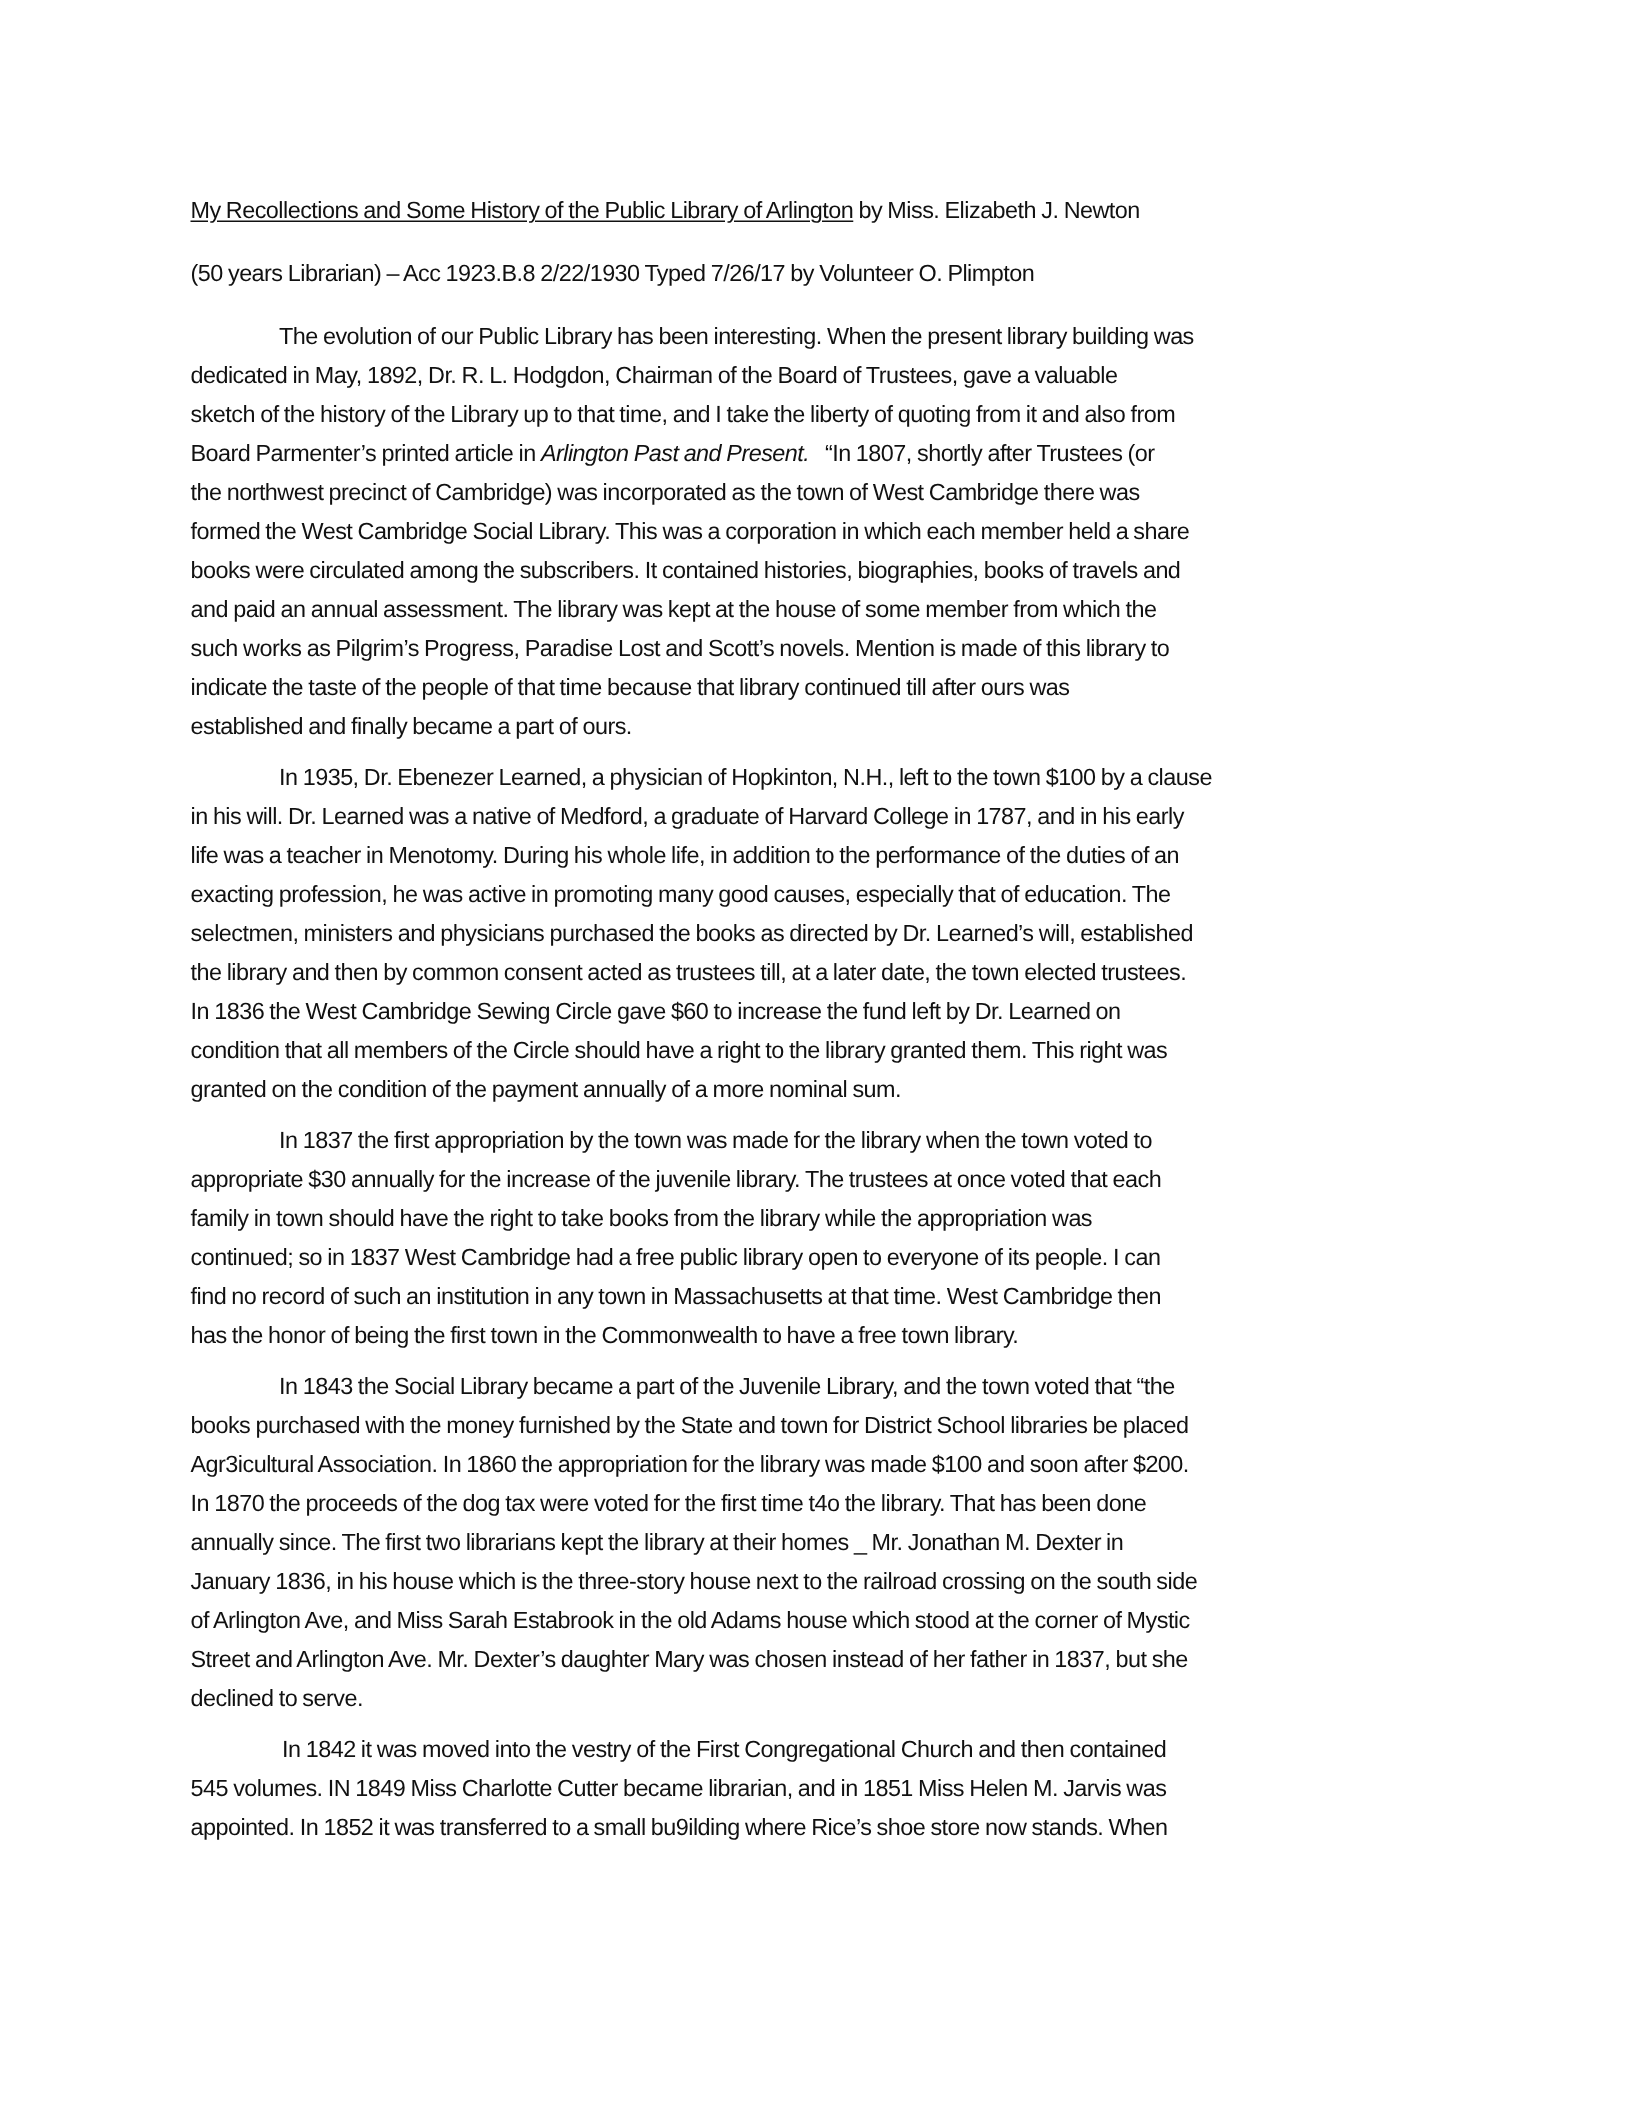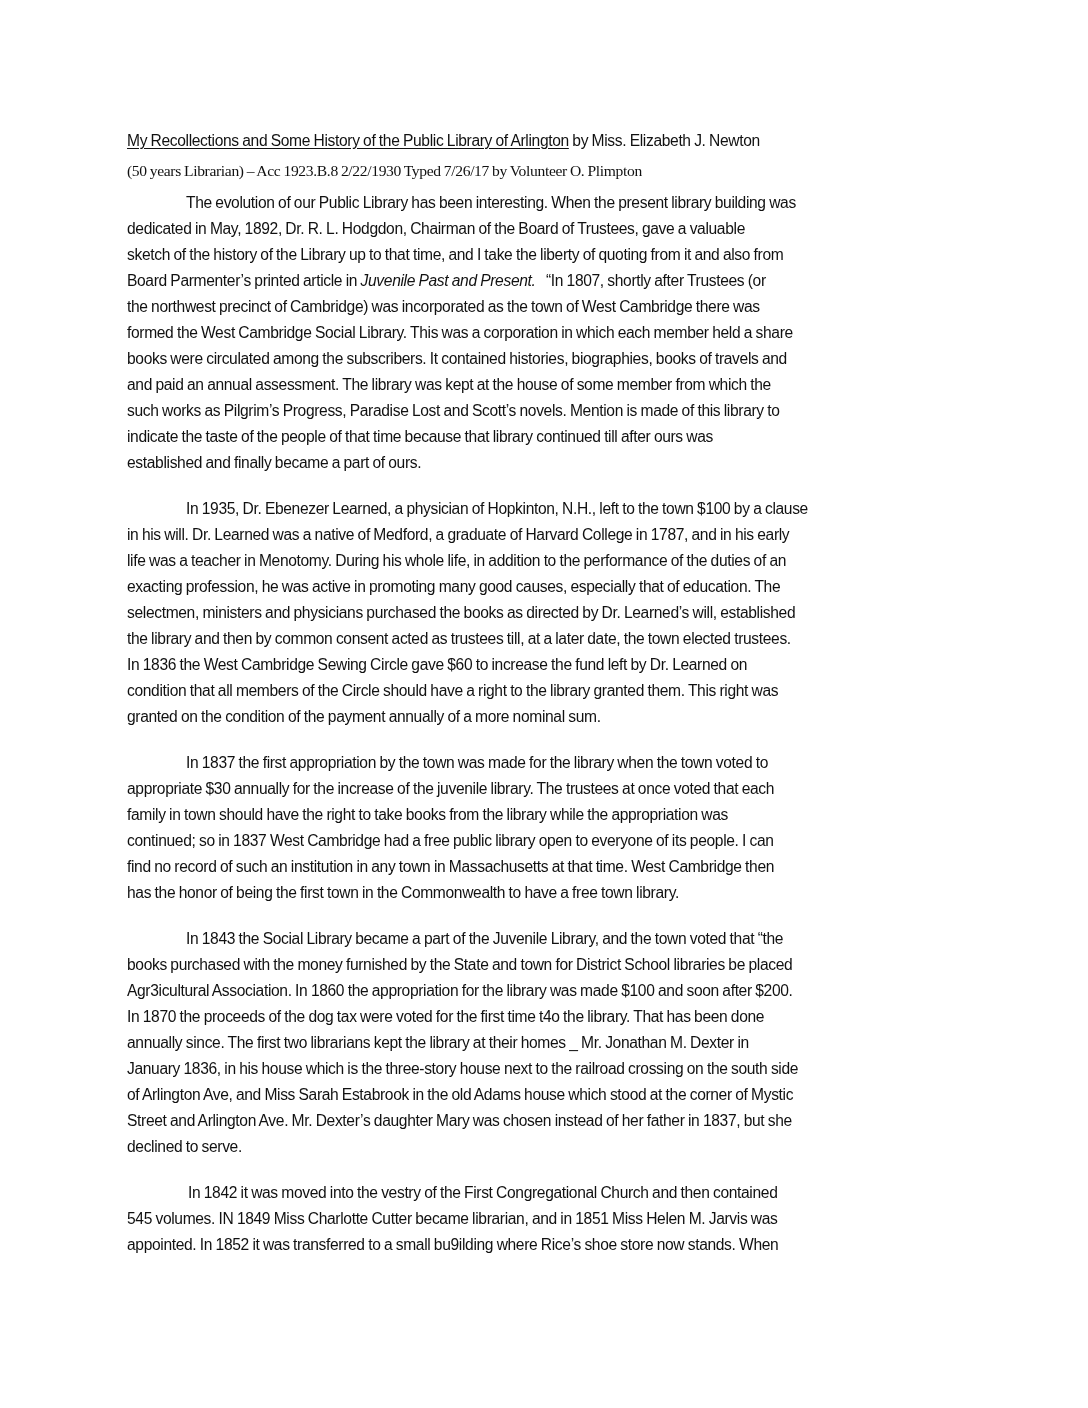--- a/index.html
+++ b/index.html
@@ -9,42 +9,42 @@
   }
   .doc {
     position: absolute; left: 127px; top: 128px; width: 830px;
     font-family: "Liberation Sans", sans-serif;
     font-size: 15.6px;
     color: #111111;
     letter-spacing: -0.35px;
     word-spacing: -0.5px;
   }
   .hline { height: 26px; line-height: 26px; white-space: nowrap; }
-  .hline.h2 { margin-top: 4px; font-family: Liberation Serif, serif; }
+  .hline.h2 { margin-top: 16px; }
   .title-u { text-decoration: underline; text-underline-offset: 2px; }
-  .para { margin-top: 20px; }
-  .para.first { margin-top: 6px; }
+  .para { margin-top: 8px; }
+  .para.first { margin-top: 16px; }
   .line { display: block; height: 26px; line-height: 26px; white-space: nowrap; }
   .indent { padding-left: 59px; }
   .indent2 { padding-left: 61px; }
   em { font-style: italic; }
 </style>
 </head>
 <body>
 
 <div class="page">
   <div class="doc">
     <div class="hline"><span class="title-u">My Recollections and Some History of the Public Library of Arlington</span><span> by Miss. Elizabeth J. Newton</span></div>
     <div class="hline h2">(50 years Librarian) – Acc 1923.B.8  2/22/1930   Typed 7/26/17 by Volunteer O. Plimpton</div>
 
     <div class="para first">
       <span class="line indent">The evolution of our Public Library has been interesting.  When the present library building was</span>
       <span class="line">dedicated in May, 1892, Dr. R. L. Hodgdon, Chairman of the Board of Trustees, gave a valuable</span>
       <span class="line">sketch of the history of the Library up to that time, and I take the liberty of quoting from it and also from</span>
-      <span class="line"><span>Board Parmenter’s printed article in </span><em>Juvenile Past and Present.</em><span style="white-space:pre">   “In 1807, shortly after Trustees (or</span></span>
+      <span class="line"><span>Board Parmenter’s printed article in </span><em>Arlington Past and Present.</em><span style="white-space:pre">   “In 1807, shortly after Trustees (or</span></span>
       <span class="line">the northwest precinct of Cambridge) was incorporated as the town of West Cambridge there was</span>
       <span class="line">formed the West Cambridge Social Library. This was a corporation in which each member held a share</span>
       <span class="line">books were circulated among the subscribers.  It contained histories, biographies, books of travels and</span>
       <span class="line">and paid an annual assessment.  The library was kept at the house of some member from which the</span>
       <span class="line">such works as Pilgrim’s Progress, Paradise Lost and Scott’s novels.  Mention is made of this library to</span>
       <span class="line">indicate the taste of the people of that time because that library continued till after ours was</span>
       <span class="line">established and finally became a part of ours.</span>
     </div>
 
     <div class="para">

